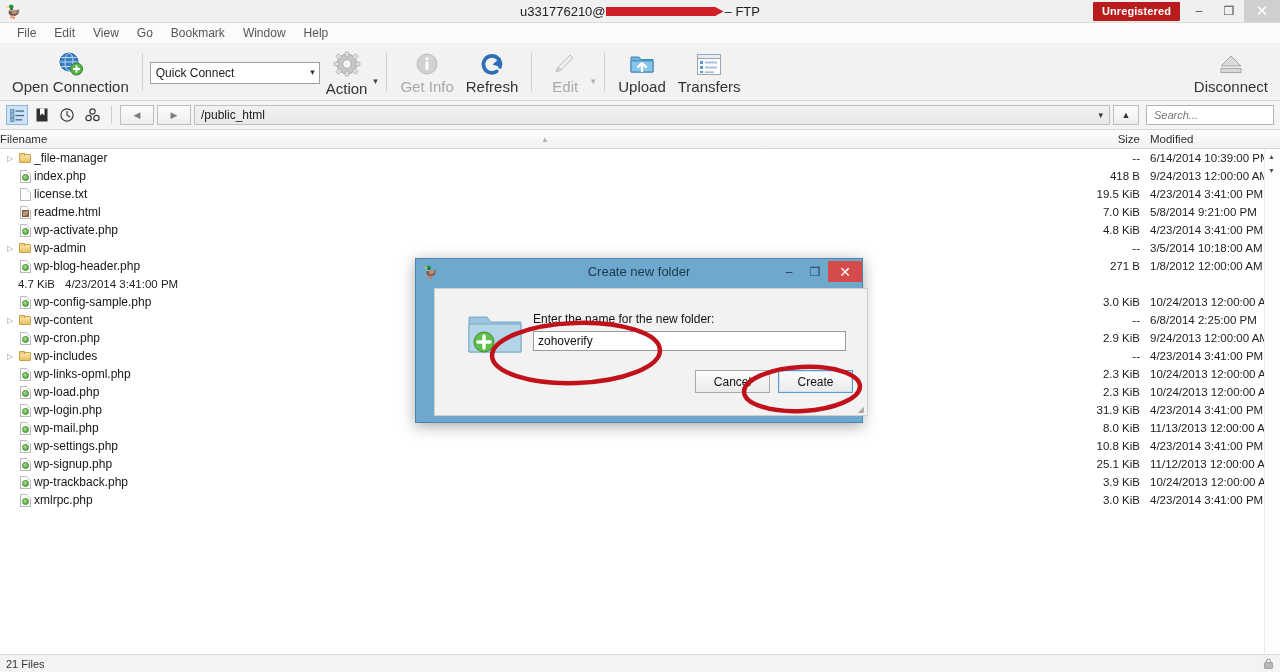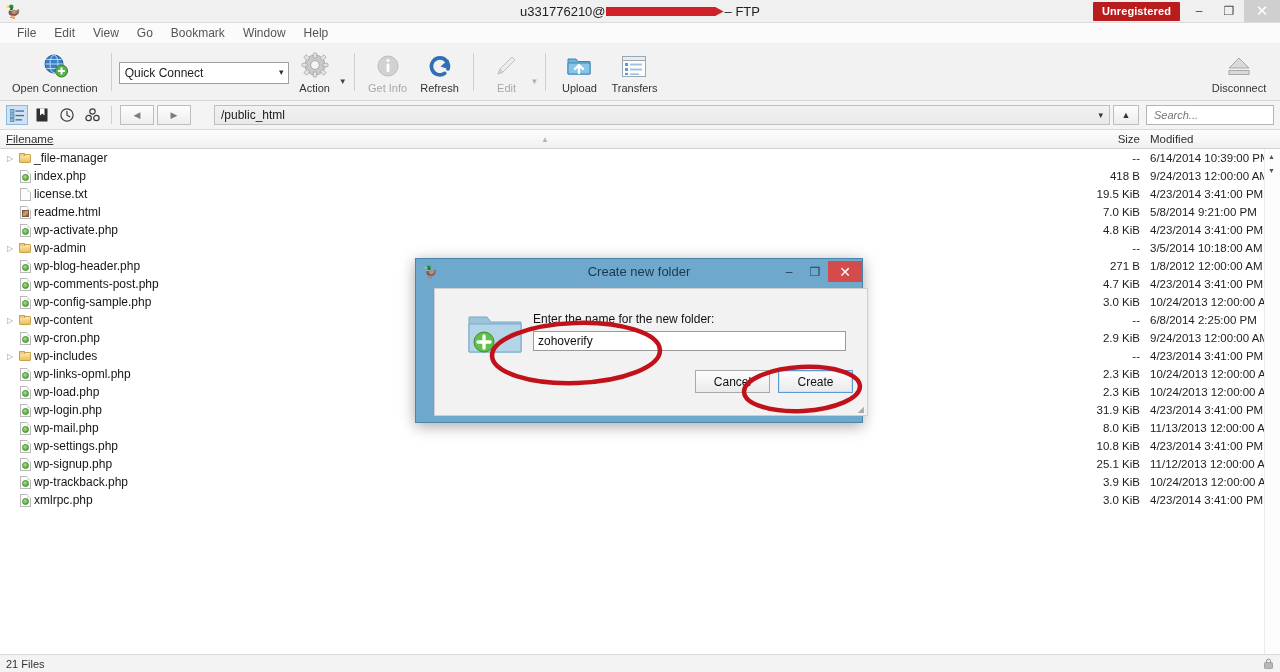--- a/index.html
+++ b/index.html
@@ -41,21 +41,21 @@
   
   .toolbar{
     height:56px;background:#f2f2f2;border-bottom:1px solid #d6d6d6;
     display:flex;align-items:center;padding:0 6px;gap:0;
   }
   .tool{
     display:flex;flex-direction:column;align-items:center;justify-content:flex-start;
     min-width:52px;padding:4px 6px 2px;height:50px;box-sizing:border-box;
   }
   .tool .glyph{height:30px;display:flex;align-items:center;justify-content:center;}
-  .tool .lbl{font-size:11px;color:#333;margin-top:1px;white-space:nowrap;}
+  .tool .lbl{font-size:15px;color:#333;margin-top:1px;white-space:nowrap;}
   .tool.disabled .lbl{color:#a8a8a8;}
   .sep{width:1px;height:38px;background:#cfcfcf;margin:0 7px;}
   .quick-wrap{display:flex;align-items:center;height:50px;padding-top:2px;}
   .quick-select{
     width:170px;height:22px;box-sizing:border-box;background:#fff;border:1px solid #a0a0a0;
     font-size:12px;font-family:inherit;color:#222;padding:1px 18px 1px 5px;
     -webkit-appearance:none;appearance:none;border-radius:0;position:relative;
   }
   .quick-box{position:relative;display:inline-block;}
   .quick-arrow{position:absolute;right:5px;top:5px;font-size:9px;color:#333;pointer-events:none;}
@@ -69,34 +69,34 @@
     border:1px solid transparent;box-sizing:border-box;color:#333;
   }
   .sqbtn.active{background:#cfe2f5;border:1px solid #8bb8de;}
   .navbtn{
     width:34px;height:20px;display:flex;align-items:center;justify-content:center;
     background:linear-gradient(#fdfdfd,#eeeeee);border:1px solid #bdbdbd;color:#7d7d7d;font-size:9px;box-sizing:border-box;
   }
   .pathfield{
     flex:1;height:20px;background:linear-gradient(#f2f2f2,#e9e9e9);border:1px solid #c0c0c0;
     display:flex;align-items:center;padding:0 6px;font-size:12px;color:#1a1a1a;box-sizing:border-box;
-    position:relative;margin-left:20px;
+    position:relative;margin-left:0;
   }
   .path-caret{position:absolute;right:6px;font-size:9px;color:#333;}
   .upbtn{width:26px;height:20px;display:flex;align-items:center;justify-content:center;background:linear-gradient(#fdfdfd,#ededed);border:1px solid #bdbdbd;font-size:9px;color:#333;box-sizing:border-box;}
   .searchbox{
     width:128px;height:20px;background:#fff;border:1px solid #b4b4b4;display:flex;align-items:center;
     padding:0 5px;box-sizing:border-box;margin-left:4px;
   }
   
   .colhead{
     height:18px;background:linear-gradient(#fdfdfd,#f1f1f1);border-bottom:1px solid #d2d2d2;
     display:flex;align-items:center;font-size:11.5px;color:#303030;position:relative;
   }
-  .ch-name{padding-left:6px;width:1085px;box-sizing:border-box;text-decoration:underline;}
+  .ch-name{width:1085px;box-sizing:border-box;}
   .ch-size{width:55px;text-align:right;box-sizing:border-box;}
   .ch-mod{padding-left:10px;flex:1;}
   .ch-grip{position:absolute;left:541px;top:5px;font-size:8px;color:#b6b6b6;}
   
   .filelist{position:relative;height:517px;background:#fff;overflow:hidden;}
   .row{height:18px;display:flex;align-items:center;font-size:12px;color:#161616;}
   .r-name{width:1085px;display:flex;align-items:center;box-sizing:border-box;padding-left:4px;}
   .tw{width:12px;font-size:8px;color:#9a9a9a;display:flex;align-items:center;justify-content:center;}
   .ic{width:18px;display:flex;align-items:center;justify-content:center;}
   .r-size{width:55px;text-align:right;box-sizing:border-box;font-size:11.5px;color:#222;}
@@ -450,27 +450,20 @@
           <span class="tw"></span>
           <span class="ic">
             <span class="i-php"></span>
           </span>
           <span>wp-blog-header.php</span>
         </div>
         <div class="r-size">271 B</div>
         <div class="r-mod">1/8/2012 12:00:00 AM</div>
       </div>
       <div class="row">
-        <div class="r-name">
-          <span class="tw"></span>
-          <span class="ic">
-            <span class="i-php"></span>
-          </span>
-          <span>wp-comments-post.php</span>
-        </div>
         <div class="r-size">4.7 KiB</div>
         <div class="r-mod">4/23/2014 3:41:00 PM</div>
       </div>
       <div class="row">
         <div class="r-name">
           <span class="tw"></span>
           <span class="ic">
             <span class="i-php"></span>
           </span>
           <span>wp-config-sample.php</span>

